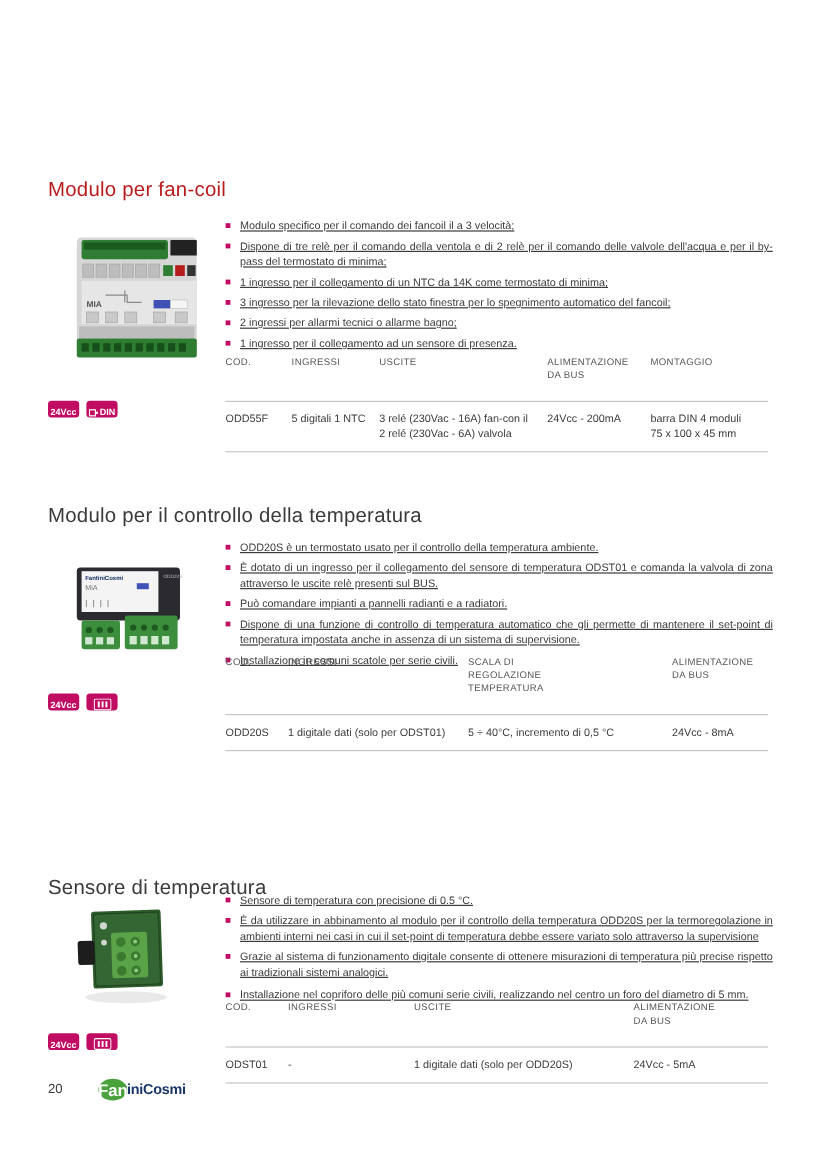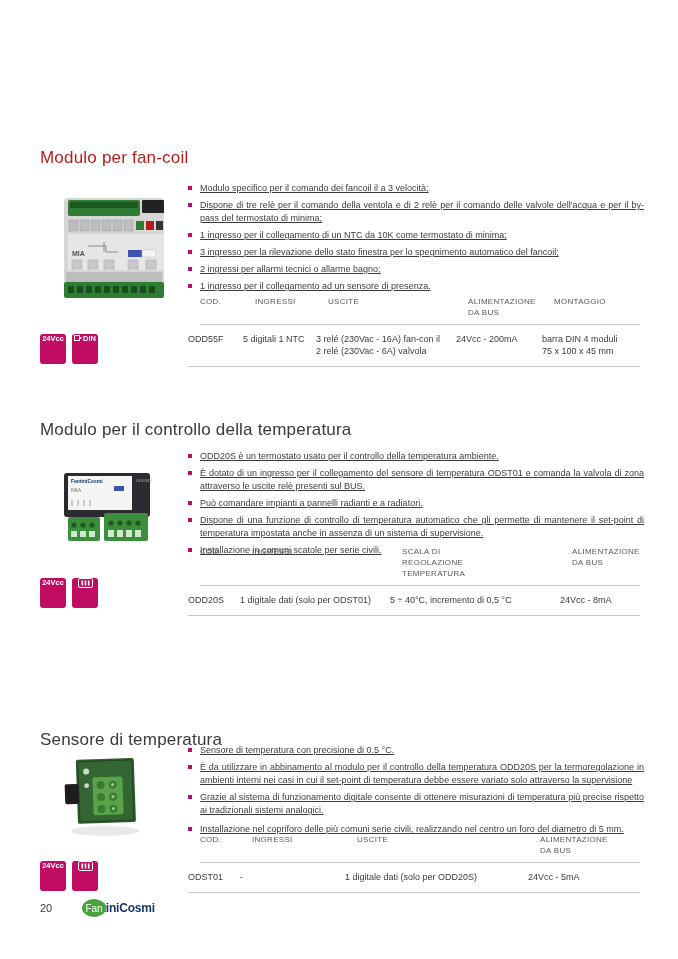--- a/index.html
+++ b/index.html
@@ -9,40 +9,40 @@
   }
   .section-title {
     position:absolute; left:40px; font-size:17px; font-weight:400;
     color:#3a3a39; letter-spacing:0.2px;
   }
   .bullets { position:absolute; left:188px; width:456px; }
   .bullet { display:flex; margin-bottom:4px;text-decoration:underline; }
   .bullet .marker { flex:0 0 auto; width:4px; height:4px; margin:4px 8px 0 0; }
   .bullet .text { font-size:9px; line-height:13px; text-align:justify; color:#3c3c3b; }
   .table { position:absolute; left:188px; width:452px; }
-  .thead { display:grid; padding-bottom:6px; border-bottom:1px solid #c6c6c6;margin-left:12px; }
+  .thead { display:grid; padding-bottom:16px; border-bottom:1px solid #c6c6c6; }
   .trow  { display:grid; padding:8px 0 9px 0; border-bottom:1px solid #c6c6c6; }
   .th { font-size:8px; color:#58585a; letter-spacing:0.3px; line-height:11px; white-space:pre-line; padding-right:8px; }
   .td { font-size:9px; line-height:12px; white-space:pre-line; padding-right:8px; color:#3c3c3b; }
   .cols-5  { grid-template-columns:55px 73px 140px 86px 98px; }
   .cols-4a { grid-template-columns:52px 150px 170px 80px; }
   .cols-4b { grid-template-columns:52px 105px 183px 112px; }
   .badges { position:absolute; left:40px; display:flex; gap:6px; }
   .badge {
-    width:26px; height:30px; border-radius:3px; color:#fff;
-    display:flex; align-items:flex-start; justify-content:center;
+    width:26px; height:14px; border-radius:3px; color:#fff;
+    display:flex; align-items:flex-end; justify-content:center;
     font-size:7.5px; font-weight:bold; gap:1px;
   }
   .prod { position:absolute; }
   .footer-page { position:absolute; left:40px; top:902px; font-size:11px; color:#3c3c3b; }
   .logo { position:absolute; left:82px; top:899px; display:flex; align-items:center; }
   .logo-fan {
     display:inline-flex; align-items:center; justify-content:center;
     width:24px; height:18px; border-radius:50%;
-    color:#fff; font-weight:normal; font-size:10px; z-index:1;
+    color:#fff; font-weight:bold; font-size:14px; z-index:1;
   }
   .logo-rest { font-weight:bold; font-size:12px; margin-left:-4px; letter-spacing:-0.2px; }
 </style>
 </head>
 <body>
 
 <div class="page">
 
   <h2 class="section-title" style="top: 134px; color: #b91c1c;">Modulo per fan-coil</h2>
 
@@ -94,21 +94,21 @@
     <div class="bullet">
       <span class="marker" style="background: rgb(192, 13, 99);"></span>
       <span class="text">Modulo specifico per il comando dei fancoil il a 3 velocità;</span>
     </div>
     <div class="bullet">
       <span class="marker" style="background: rgb(192, 13, 99);"></span>
       <span class="text">Dispone di tre relè per il comando della ventola e di 2 relè per il comando delle valvole dell'acqua e per il by-pass del termostato di minima;</span>
     </div>
     <div class="bullet">
       <span class="marker" style="background: rgb(192, 13, 99);"></span>
-      <span class="text">1 ingresso per il collegamento di un NTC da 10K come termostato di minima;</span>
+      <span class="text">1 ingresso per il collegamento di un NTC da 14K come termostato di minima;</span>
     </div>
     <div class="bullet">
       <span class="marker" style="background: rgb(192, 13, 99);"></span>
       <span class="text">3 ingresso per la rilevazione dello stato finestra per lo spegnimento automatico del fancoil;</span>
     </div>
     <div class="bullet">
       <span class="marker" style="background: rgb(192, 13, 99);"></span>
       <span class="text">2 ingressi per allarmi tecnici o allarme bagno;</span>
     </div>
     <div class="bullet">

